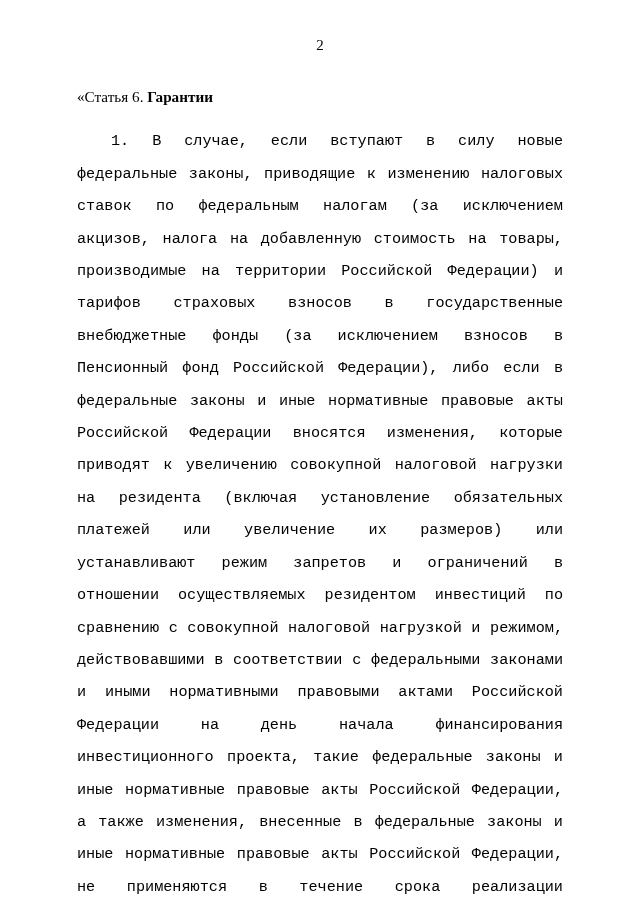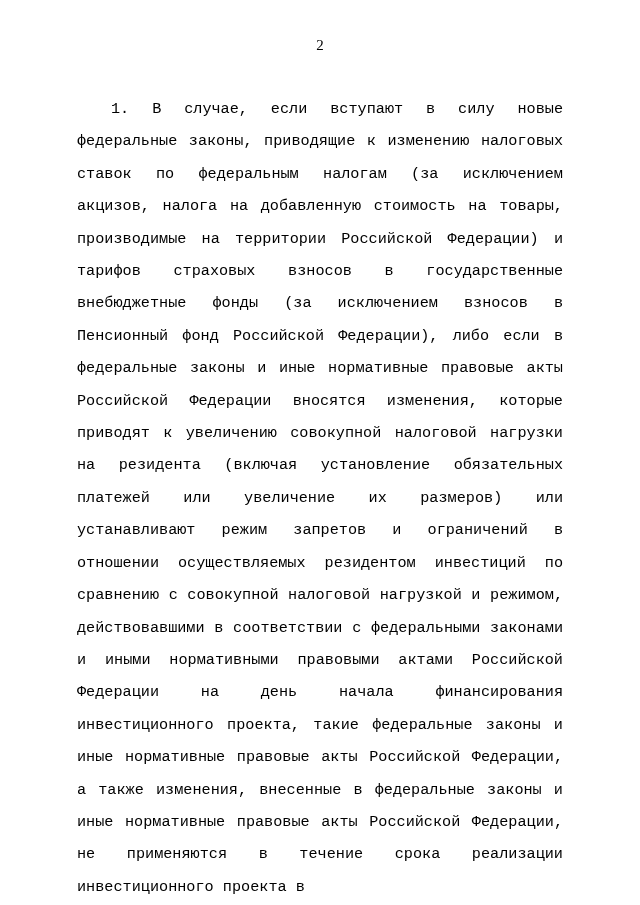--- a/index.html
+++ b/index.html
@@ -61,19 +61,22 @@
 </style>
 </head>
 <body>
 
 <div class="page">
 
   <div class="page-number">2</div>
 
   <div class="body-block">
 
+    <p class="para heading-line">
+      <span>«Статья 6. </span><span class="bold">Гарантии</span>
+    </p>
 
     <div class="gap"></div>
 
     <p class="para first-indent">1. В случае, если вступают в силу новые федеральные законы, приводящие к изменению налоговых ставок по федеральным налогам (за исключением акцизов, налога на добавленную стоимость на товары, производимые на территории Российской Федерации) и тарифов страховых взносов в государственные внебюджетные фонды (за исключением взносов в Пенсионный фонд Российской Федерации), либо если в федеральные законы и иные нормативные правовые акты Российской Федерации вносятся изменения, которые приводят к увеличению совокупной налоговой нагрузки на резидента (включая установление обязательных платежей или увеличение их размеров) или устанавливают режим запретов и ограничений в отношении осуществляемых резидентом инвестиций по сравнению с совокупной налоговой нагрузкой и режимом, действовавшими в соответствии с федеральными законами и иными нормативными правовыми актами Российской Федерации на день начала финансирования  инвестиционного проекта, такие  федеральные законы и иные нормативные правовые акты Российской Федерации, а также изменения, внесенные в федеральные законы и иные нормативные правовые акты Российской Федерации, не применяются в течение срока реализации инвестиционного проекта в</p>
 
   </div>
 </div>
 
 </body></html>

